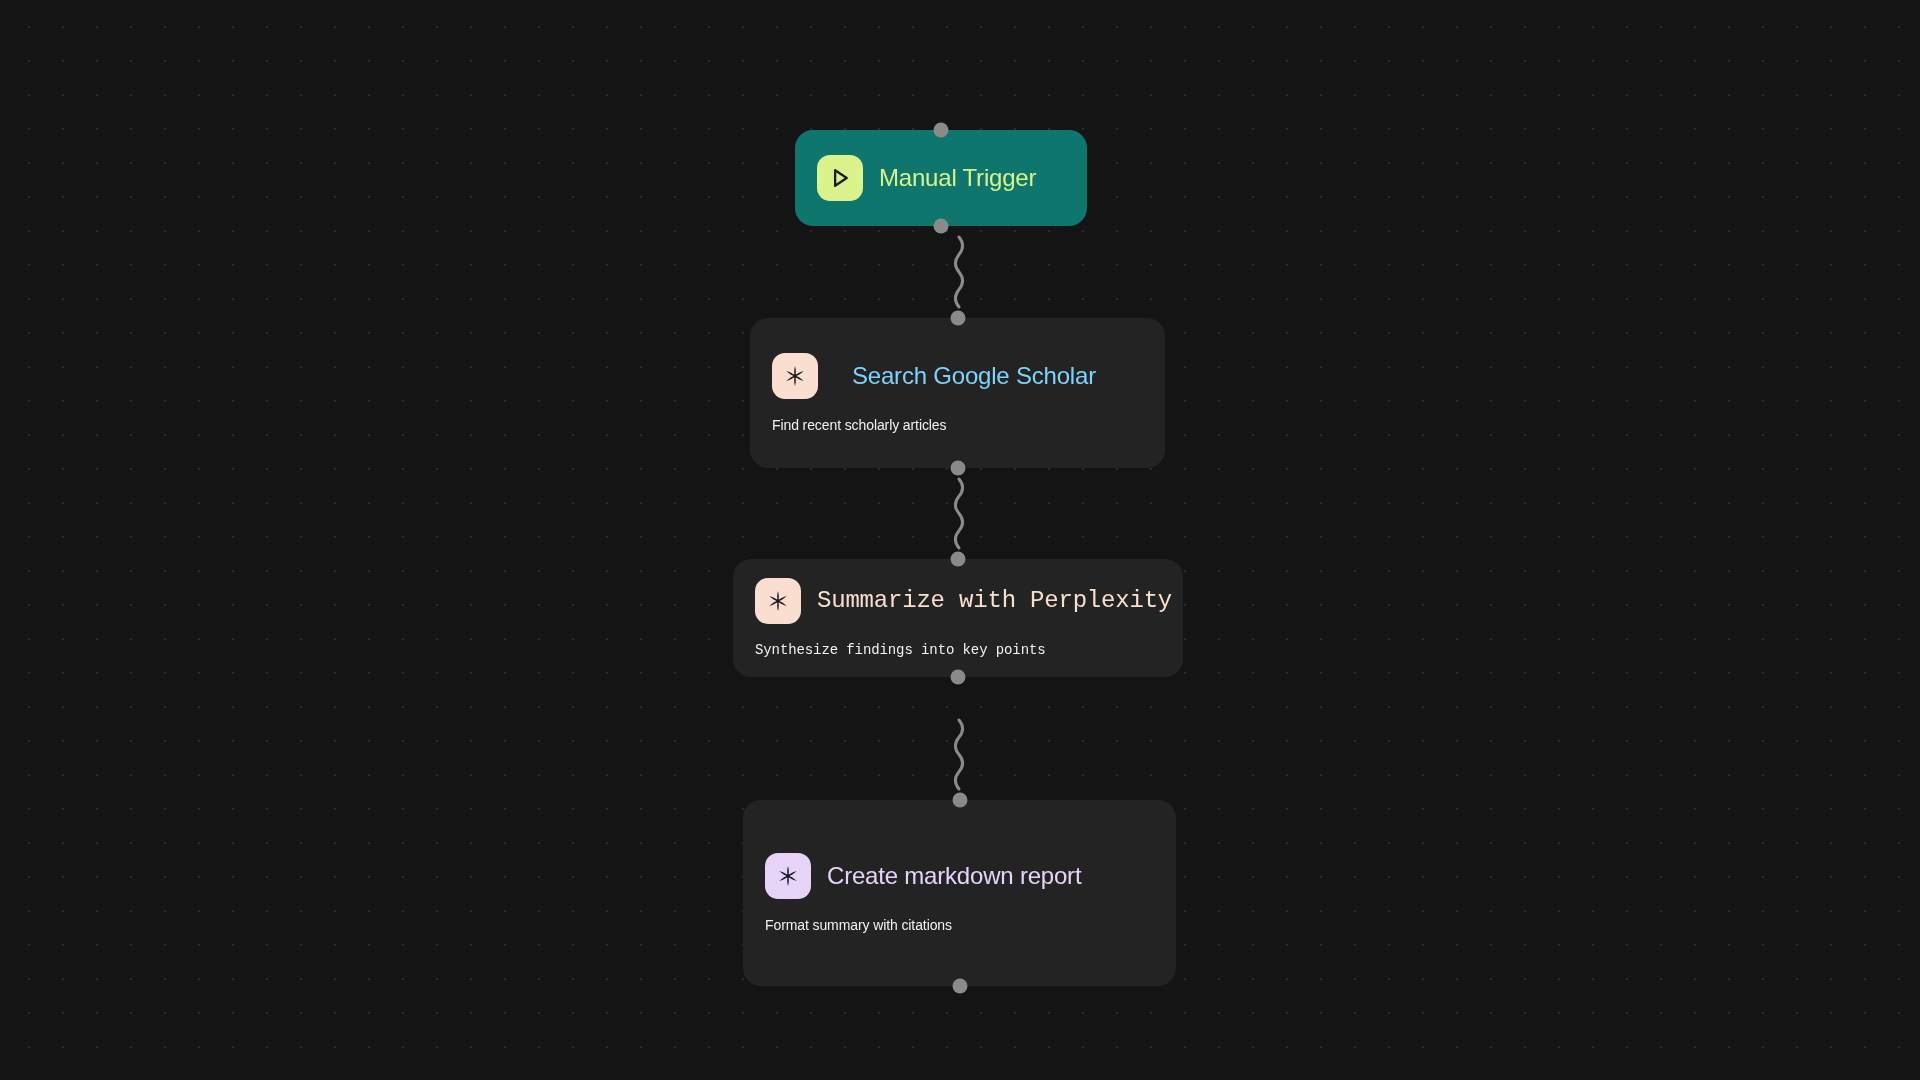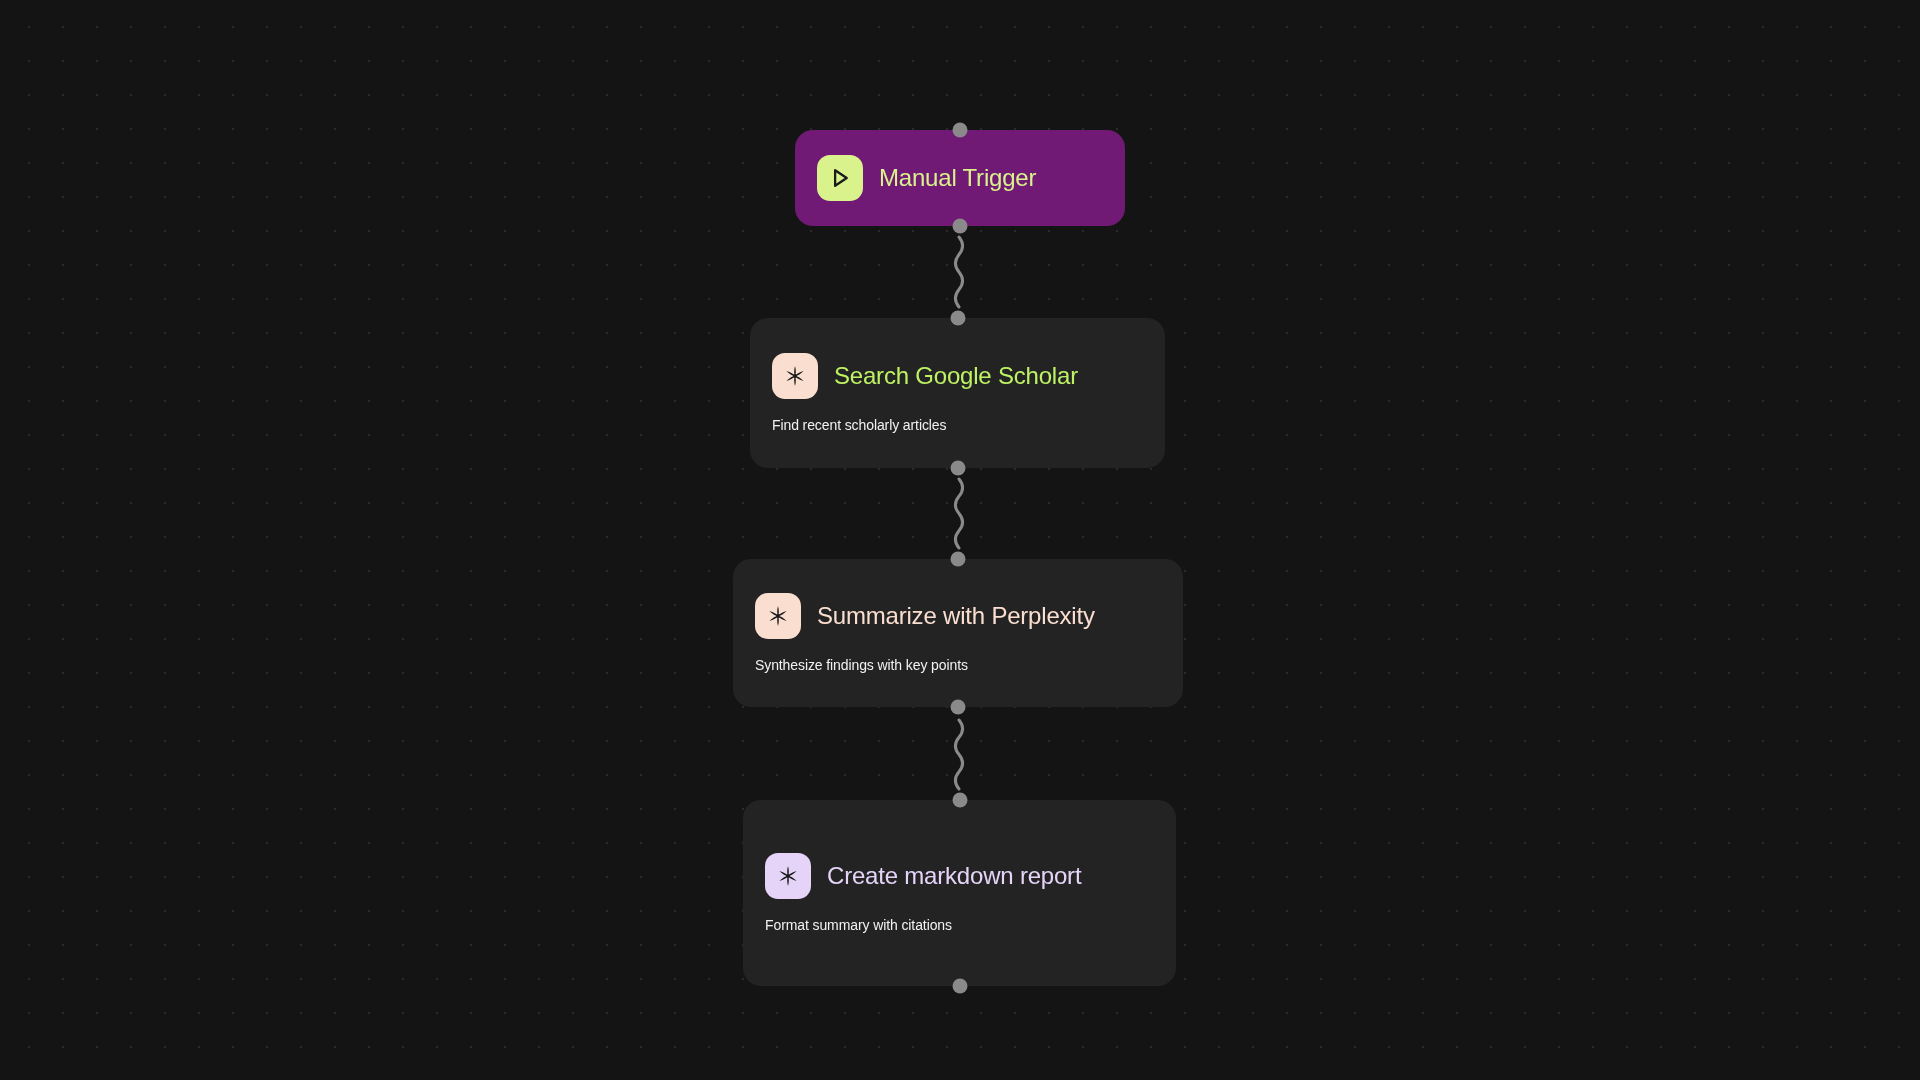--- a/index.html
+++ b/index.html
@@ -101,21 +101,21 @@
 </head>
 <body>
 
 <div id="canvas">
   <svg id="edges" width="1920" height="1080" viewBox="0 0 1920 1080">
       <path d="M 959 237 C 964 243.125, 964 248.375, 959 254.5 C 954 260.625, 954 265.875, 959 272 C 964 278.125, 964 283.375, 959 289.5 C 954 295.625, 954 300.875, 959 307" stroke="#8a8a8a" stroke-width="3" stroke-linecap="round" fill="none"></path>
       <path d="M 959 479 C 964 485.0375, 964 490.2125, 959 496.25 C 954 502.2875, 954 507.4625, 959 513.5 C 964 519.5375, 964 524.7125, 959 530.75 C 954 536.7875, 954 541.9625, 959 548" stroke="#8a8a8a" stroke-width="3" stroke-linecap="round" fill="none"></path>
       <path d="M 959 720 C 964 726.0375, 964 731.2125, 959 737.25 C 954 743.2875, 954 748.4625, 959 754.5 C 964 760.5375, 964 765.7125, 959 771.75 C 954 777.7875, 954 782.9625, 959 789" stroke="#8a8a8a" stroke-width="3" stroke-linecap="round" fill="none"></path>
     </svg>
   <div id="nodes">
-      <div class="node compact" style="left: 795px; top: 130px; width: 330px; height: 96px; background: #701a75;">
+      <div class="node compact" style="left: 795px; top: 130px; width: 292px; height: 96px; background: #0f766e;">
         <div class="node-head">
           <span class="node-icon" style="background: rgb(217, 242, 140);">
             <svg width="26" height="26" viewBox="0 0 24 24" fill="none">
               <path d="M7.5 4.8 L18.2 12 L7.5 19.2 Z" stroke="#1a1a1a" stroke-width="2.1" stroke-linejoin="round" fill="none"></path>
             </svg>
           </span>
           <span class="node-title" style="color: rgb(217, 242, 140);">Manual Trigger</span>
         </div>
         <span class="port in"></span>
         <span class="port out"></span>
@@ -126,42 +126,42 @@
             <svg width="28" height="28" viewBox="0 0 24 24">
               <path d="M12 12 C12.9 10.4 13.0 7.0 12 3.4 C11.0 7.0 11.1 10.4 12 12 Z" fill="#1a1a1a" transform="rotate(0 12 12)"></path>
               <path d="M12 12 C12.9 10.4 13.0 7.0 12 3.4 C11.0 7.0 11.1 10.4 12 12 Z" fill="#1a1a1a" transform="rotate(60 12 12)"></path>
               <path d="M12 12 C12.9 10.4 13.0 7.0 12 3.4 C11.0 7.0 11.1 10.4 12 12 Z" fill="#1a1a1a" transform="rotate(120 12 12)"></path>
               <path d="M12 12 C12.9 10.4 13.0 7.0 12 3.4 C11.0 7.0 11.1 10.4 12 12 Z" fill="#1a1a1a" transform="rotate(180 12 12)"></path>
               <path d="M12 12 C12.9 10.4 13.0 7.0 12 3.4 C11.0 7.0 11.1 10.4 12 12 Z" fill="#1a1a1a" transform="rotate(240 12 12)"></path>
               <path d="M12 12 C12.9 10.4 13.0 7.0 12 3.4 C11.0 7.0 11.1 10.4 12 12 Z" fill="#1a1a1a" transform="rotate(300 12 12)"></path>
               <circle cx="12" cy="12" r="1.7" fill="#1a1a1a"></circle>
             </svg>
           </span>
-          <span class="node-title" style="color: #bef264;">Search Google Scholar</span>
+          <span class="node-title" style="color: #7dd3fc; margin-left: 18px;">Search Google Scholar</span>
         </div>
         <div class="node-subtitle">Find recent scholarly articles</div>
         <span class="port in"></span>
         <span class="port out"></span>
       </div>
-      <div class="node" style="left: 733px; top: 559px; width: 450px; height: 148px; background: rgb(35, 35, 35);">
+      <div class="node" style="left: 733px; top: 559px; width: 450px; height: 118px; background: rgb(35, 35, 35); font-family: Liberation Mono, monospace;">
         <div class="node-head">
           <span class="node-icon" style="background: rgb(250, 223, 208);">
             <svg width="28" height="28" viewBox="0 0 24 24">
               <path d="M12 12 C12.9 10.4 13.0 7.0 12 3.4 C11.0 7.0 11.1 10.4 12 12 Z" fill="#1a1a1a" transform="rotate(0 12 12)"></path>
               <path d="M12 12 C12.9 10.4 13.0 7.0 12 3.4 C11.0 7.0 11.1 10.4 12 12 Z" fill="#1a1a1a" transform="rotate(60 12 12)"></path>
               <path d="M12 12 C12.9 10.4 13.0 7.0 12 3.4 C11.0 7.0 11.1 10.4 12 12 Z" fill="#1a1a1a" transform="rotate(120 12 12)"></path>
               <path d="M12 12 C12.9 10.4 13.0 7.0 12 3.4 C11.0 7.0 11.1 10.4 12 12 Z" fill="#1a1a1a" transform="rotate(180 12 12)"></path>
               <path d="M12 12 C12.9 10.4 13.0 7.0 12 3.4 C11.0 7.0 11.1 10.4 12 12 Z" fill="#1a1a1a" transform="rotate(240 12 12)"></path>
               <path d="M12 12 C12.9 10.4 13.0 7.0 12 3.4 C11.0 7.0 11.1 10.4 12 12 Z" fill="#1a1a1a" transform="rotate(300 12 12)"></path>
               <circle cx="12" cy="12" r="1.7" fill="#1a1a1a"></circle>
             </svg>
           </span>
           <span class="node-title" style="color: rgb(250, 223, 208);">Summarize with Perplexity</span>
         </div>
-        <div class="node-subtitle">Synthesize findings with key points</div>
+        <div class="node-subtitle">Synthesize findings into key points</div>
         <span class="port in"></span>
         <span class="port out"></span>
       </div>
       <div class="node" style="left: 743px; top: 800px; width: 433px; height: 186px; background: rgb(35, 35, 35);">
         <div class="node-head">
           <span class="node-icon" style="background: rgb(229, 212, 247);">
             <svg width="28" height="28" viewBox="0 0 24 24">
               <path d="M12 12 C12.9 10.4 13.0 7.0 12 3.4 C11.0 7.0 11.1 10.4 12 12 Z" fill="#1a1a1a" transform="rotate(0 12 12)"></path>
               <path d="M12 12 C12.9 10.4 13.0 7.0 12 3.4 C11.0 7.0 11.1 10.4 12 12 Z" fill="#1a1a1a" transform="rotate(60 12 12)"></path>
               <path d="M12 12 C12.9 10.4 13.0 7.0 12 3.4 C11.0 7.0 11.1 10.4 12 12 Z" fill="#1a1a1a" transform="rotate(120 12 12)"></path>

